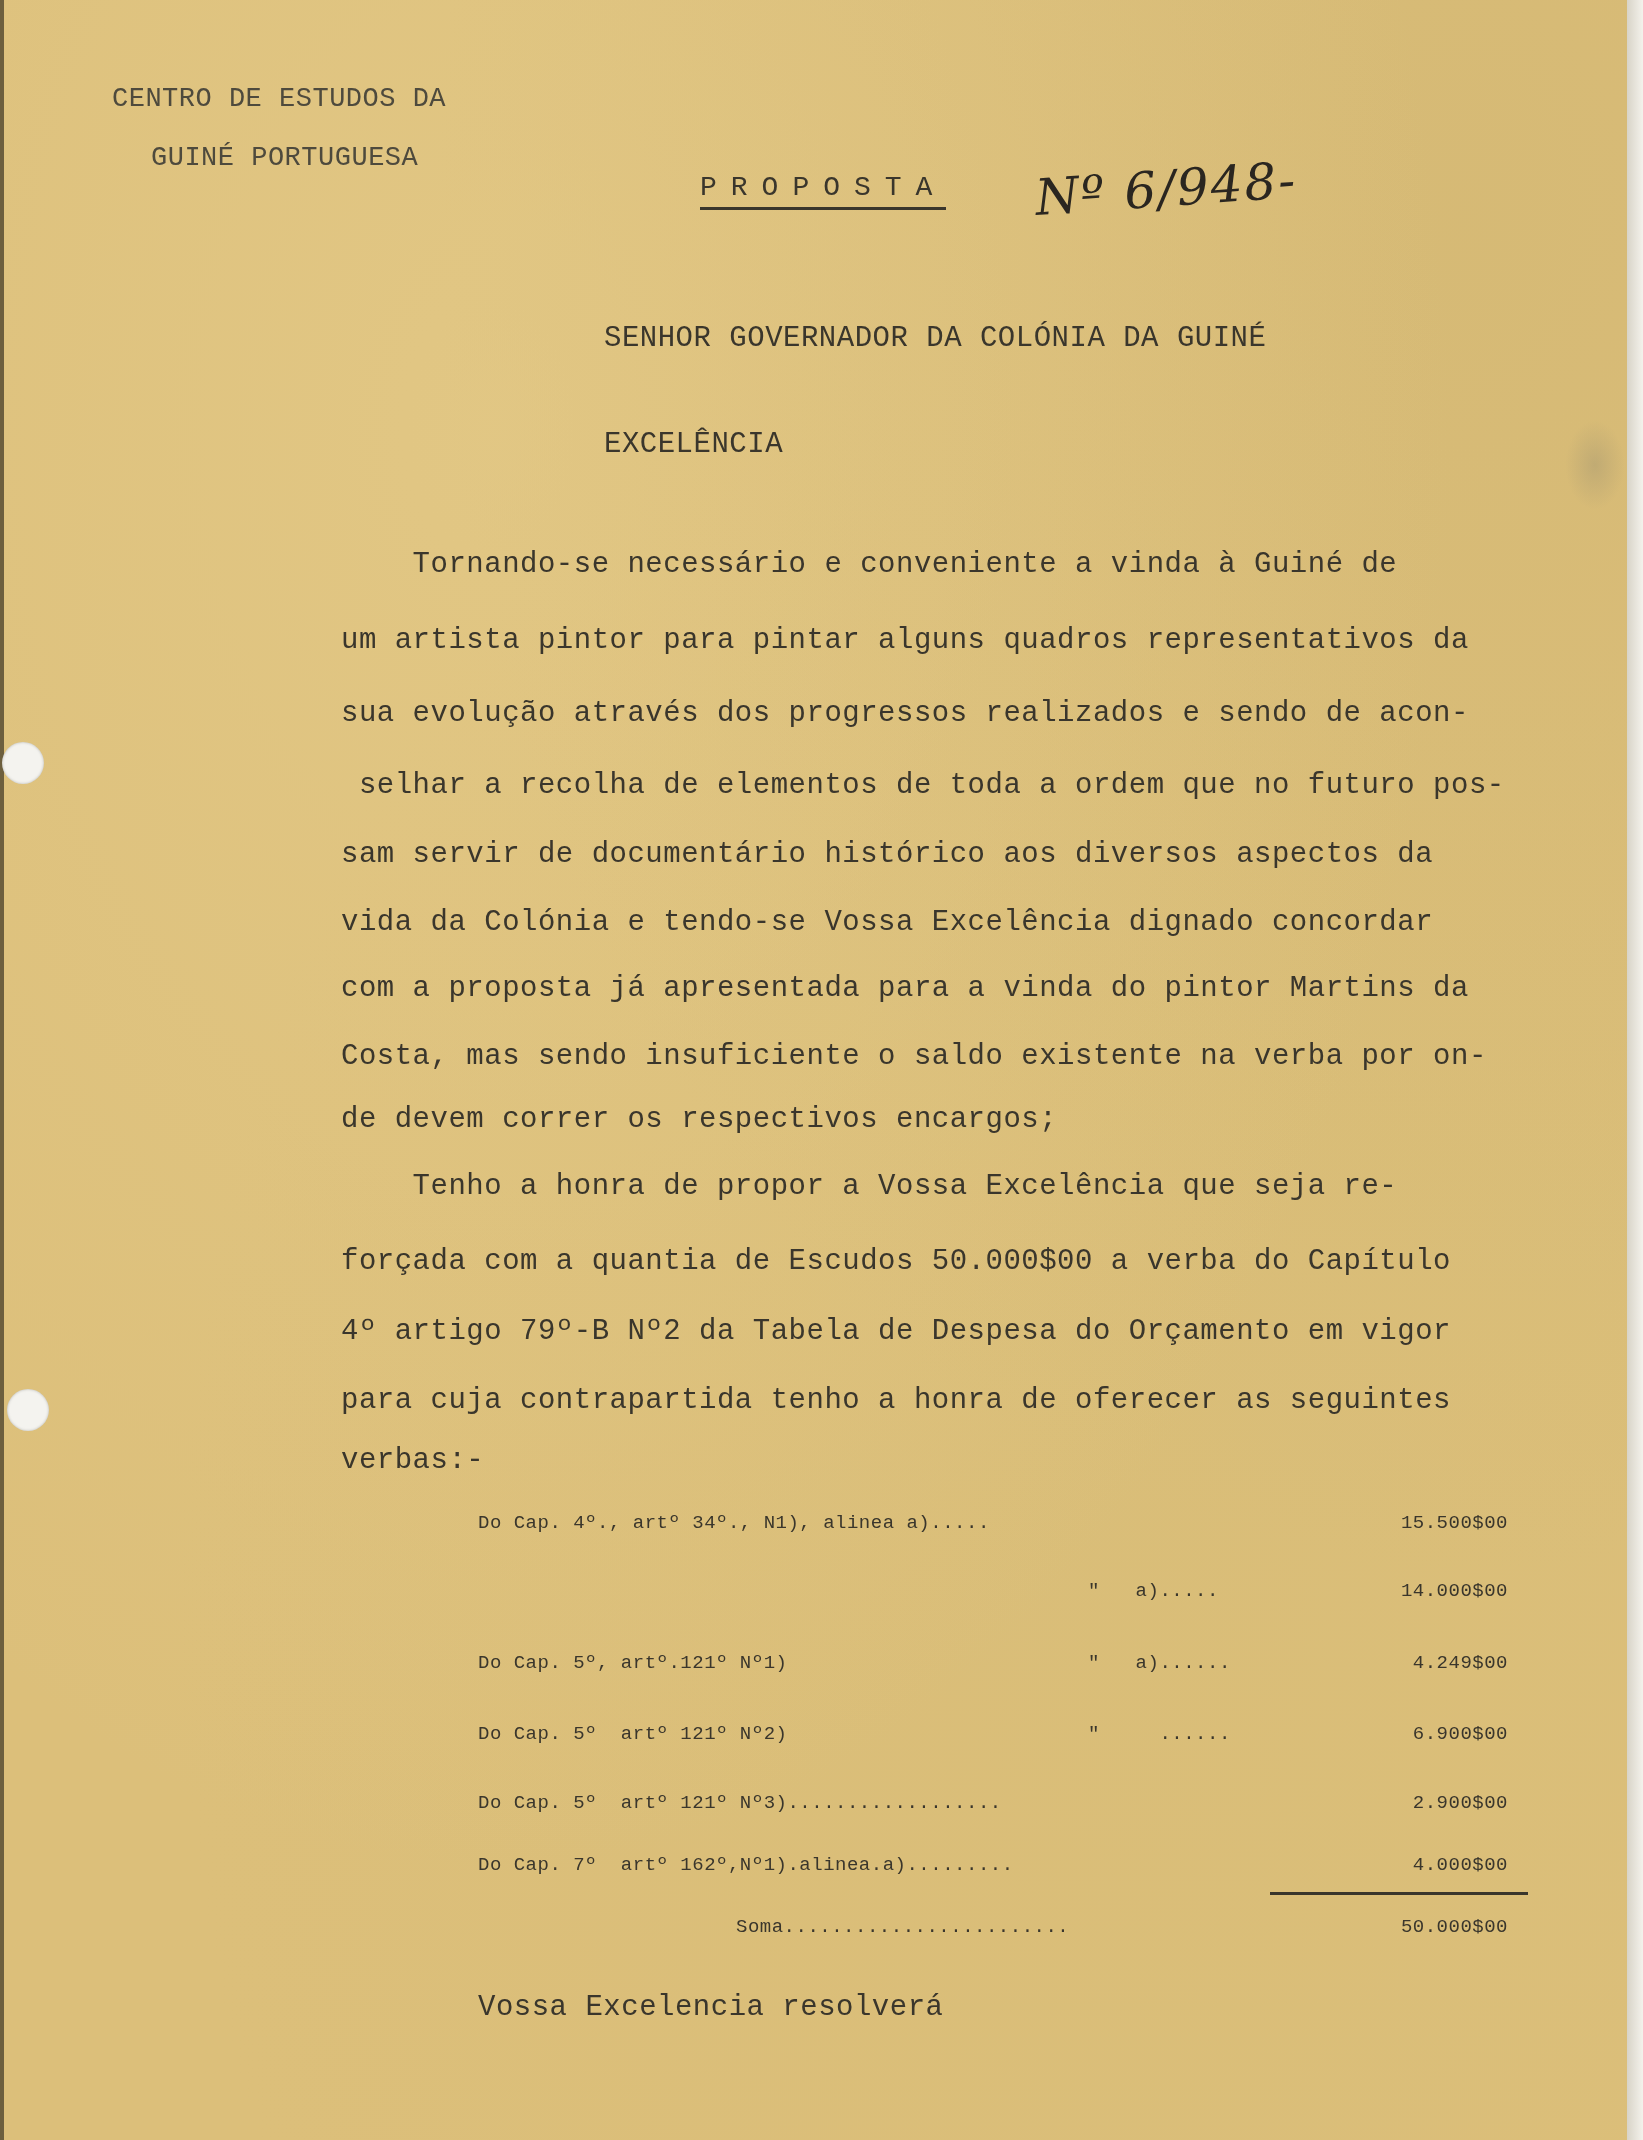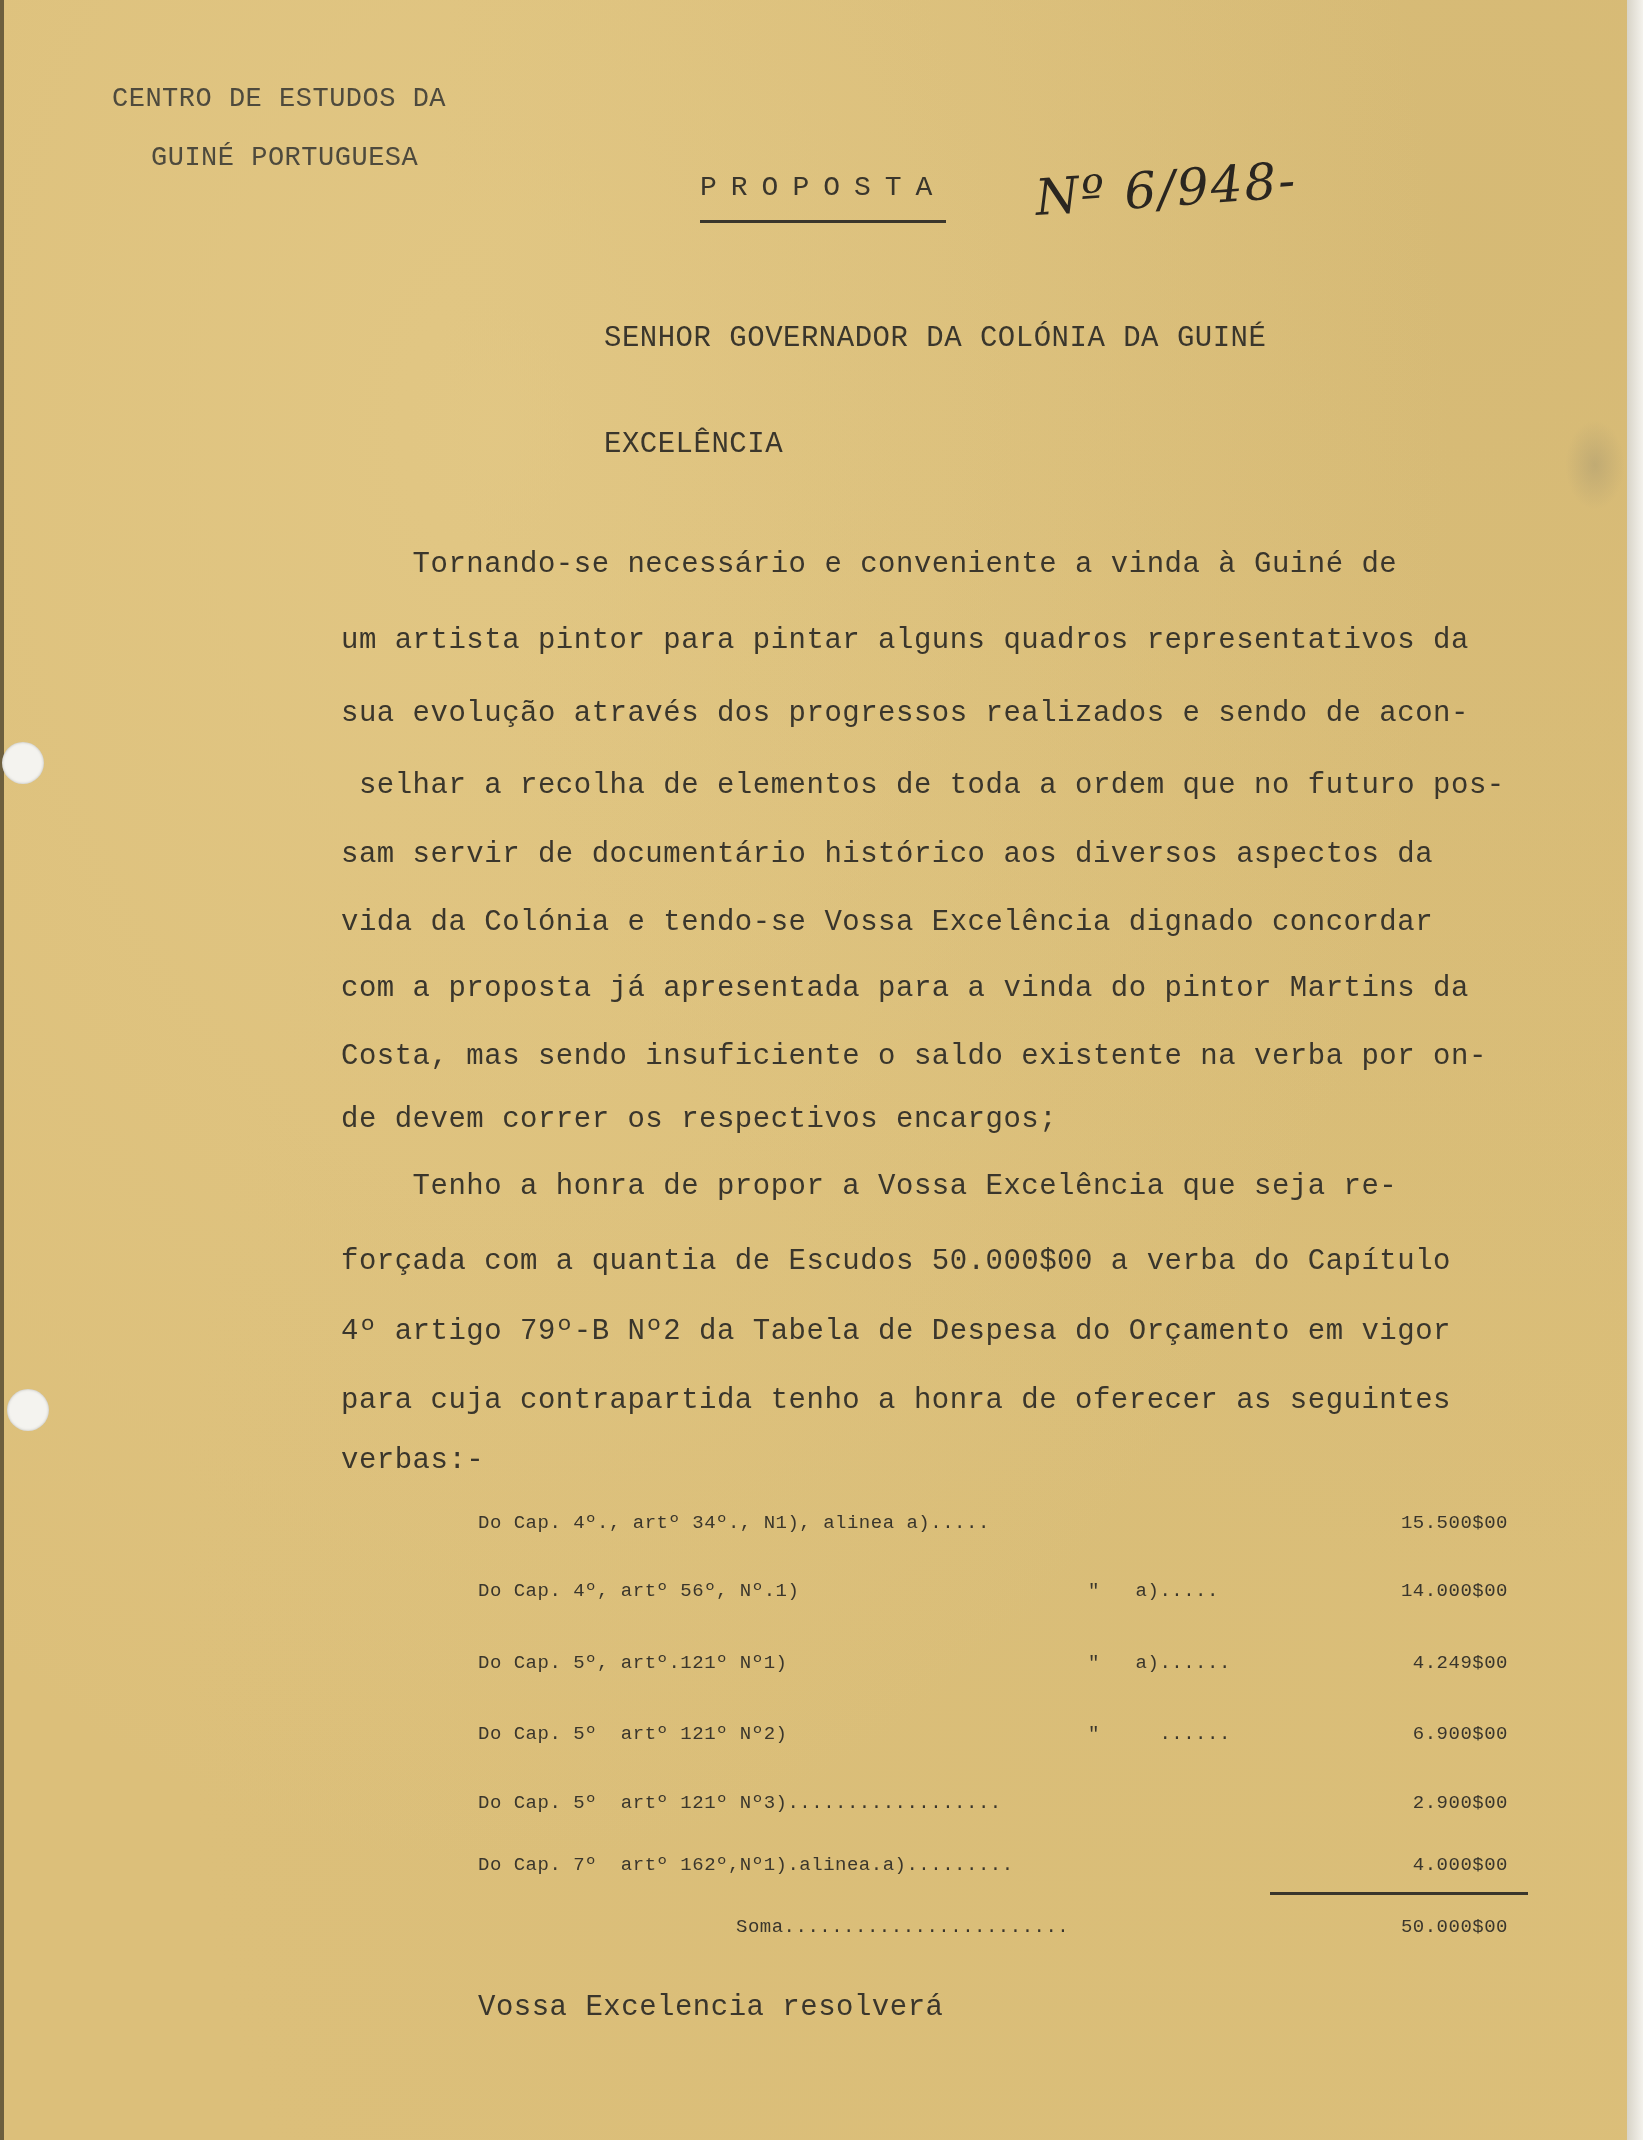--- a/index.html
+++ b/index.html
@@ -39,21 +39,21 @@
   .ink { color: #3a362c; letter-spacing: 0.5px; }
   .faint { color: #4e4a3d; margin-left: 20px; }
   .txt { position: absolute; white-space: pre; font-size: 29px; }
 
   .org-line1 { left: 92px; top: 84px; font-size: 27px; }
   .org-line2 { left: 131px; top: 143px; font-size: 27px; }
 
   .title-wrap { position: absolute; left: 700px; top: 172px; }
   .title {
     font-size: 28px; letter-spacing: 14px; color: #3a362c;
-    border-bottom: 3px solid #3a362c; padding-bottom: 17px; display: inline-block;
+    border-bottom: 3px solid #3a362c; padding-bottom: 4px; display: inline-block;
   }
   .handwritten {
     position: absolute; left: 1035px; top: 160px;
     font-family: "DejaVu Serif", serif; font-style: italic;
     font-size: 50px; color: #2a2620; transform: rotate(-4deg);
     letter-spacing: 2px;
   }
 
   .addressee { left: 604px; top: 322px; font-size: 29px; }
   .salutation { left: 604px; top: 428px; font-size: 29px; text-align: right; }
@@ -109,21 +109,20 @@
   <div class="txt ink body-line" style="top:1444px">verbas:-</div>
 </div>
 
 <div>
   <div class="ledger-row ink" style="top:1512px">
     <span class="ledger-desc">Do Cap. 4º., artº 34º., N1), alinea a).....</span>
     <span class="ledger-ref" style="left:610px"></span>
     <span class="ledger-amt">15.500$00</span>
   </div>
   <div class="ledger-row ink" style="top:1580px">
-    <span class="ledger-desc">Do Cap. 4º, artº 56º, Nº.1)</span>
     <span class="ledger-ref" style="left:610px">"   a).....</span>
     <span class="ledger-amt">14.000$00</span>
   </div>
   <div class="ledger-row ink" style="top:1652px">
     <span class="ledger-desc">Do Cap. 5º, artº.121º Nº1)</span>
     <span class="ledger-ref" style="left:610px">"   a)......</span>
     <span class="ledger-amt">4.249$00</span>
   </div>
   <div class="ledger-row ink" style="top:1723px">
     <span class="ledger-desc">Do Cap. 5º  artº 121º Nº2)</span>

